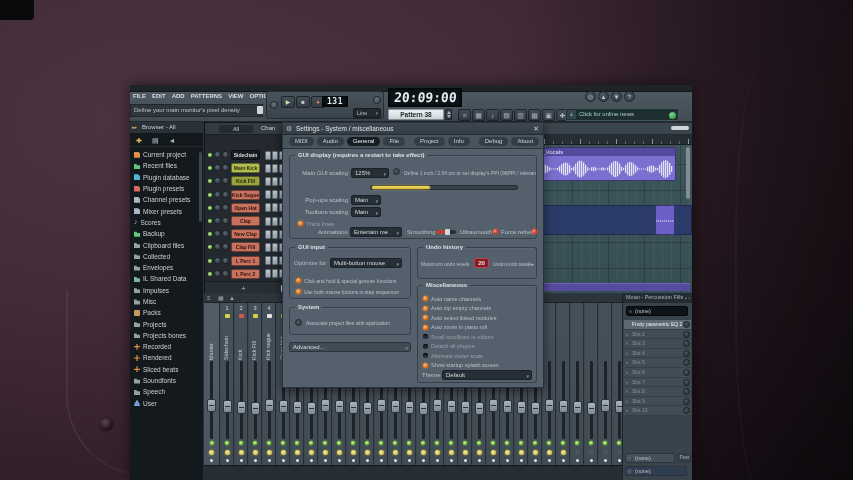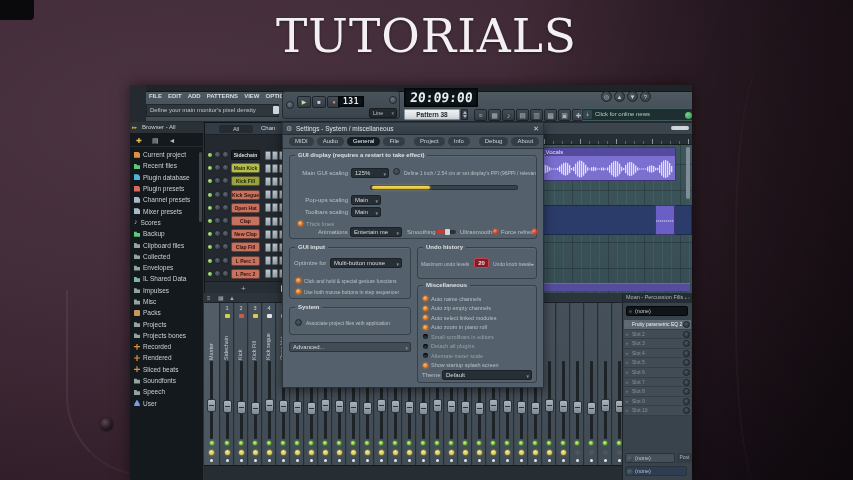--- a/index.html
+++ b/index.html
@@ -17,21 +17,21 @@
     background:radial-gradient(circle at 38% 32%, #5c4753, #261922 55%, #110a10);box-shadow:0 0 2px rgba(0,0,0,.6)}
   .edge-curve{position:absolute;left:66px;top:290px;width:80px;height:186px;border-left:2px solid rgba(165,125,145,.14);
     border-bottom:2px solid rgba(165,125,145,.08);border-radius:0 0 0 80px}
   .bezel-sheen{position:absolute;left:735px;top:60px;width:60px;height:440px;border-left:2px solid rgba(150,110,130,.07);border-radius:50%/40%}
 
   
   .screen{position:absolute;left:130px;top:85px;width:562px;height:395px;background:#242a2f;overflow:hidden;
     box-shadow:0 0 14px rgba(0,0,0,.55)}
 
   
-  .toolbar{position:absolute;left:16px;top:0;width:608px;height:37px;
+  .toolbar{position:absolute;left:0;top:0;width:608px;height:37px;
     background:linear-gradient(#525c65,#414b54);border-bottom:1px solid #232a2f;z-index:4}
   .topstrip{position:absolute;left:0;top:0;width:562px;height:7px;background:#1e2428;border-bottom:1px solid #12171a}
   .menu{position:absolute;left:3px;top:8px;display:flex;gap:6px;font-size:6px;font-weight:bold;color:#d6dbdf}
   .hintbar{position:absolute;left:0;top:19px;width:133px;height:13px;background:#2f373d;border:1px solid #20272b;
     color:#c0c7cc;font-size:6px;line-height:11px;padding-left:3px;white-space:nowrap;overflow:hidden}
   .hintchip{position:absolute;right:1px;top:2px;width:6px;height:8px;background:#cfd6db;border-radius:1px}
   .transport{position:absolute;left:136px;top:6px;width:118px;height:28px;background:linear-gradient(#49535c,#3b454e);
     border:1px solid #272e33;border-radius:3px}
   .tknob{position:absolute;width:8px;height:8px;border-radius:50%;background:radial-gradient(circle at 35% 30%,#6a757e,#39434b);border:1px solid #20262b}
   .tbtn{position:absolute;top:4px;width:14px;height:12px;background:linear-gradient(#454f58,#333c43);
@@ -196,21 +196,20 @@
   .sm-slider{position:absolute;width:20px;height:4px;background:#2a3238;border-radius:2px}
   .sm-fill{position:absolute;left:0;top:0;width:10px;height:4px;background:#c04038;border-radius:2px}
   .sm-knob{position:absolute;left:9px;top:-1px;width:5px;height:6px;background:#d0d6da;border-radius:1px}
   .redval{position:absolute;width:15px;height:10px;background:#7e1f2a;border:1px solid #c4424e;border-radius:2px;
     color:#ffd9d9;font-size:6px;font-weight:bold;text-align:center;line-height:9px}
 </style>
 </head>
 <body>
 
 <div class="stage">
-  <div class="big-title">TUTORIALS</div>
   <div class="corner-shape"></div>
   <div class="camera-dot"></div>
   <div class="edge-curve"></div>
   <div class="bezel-sheen"></div>
 
   <div class="screen">
 
     <div class="toolbar">
       <div class="topstrip"></div>
       <div class="menu" id="menu">

